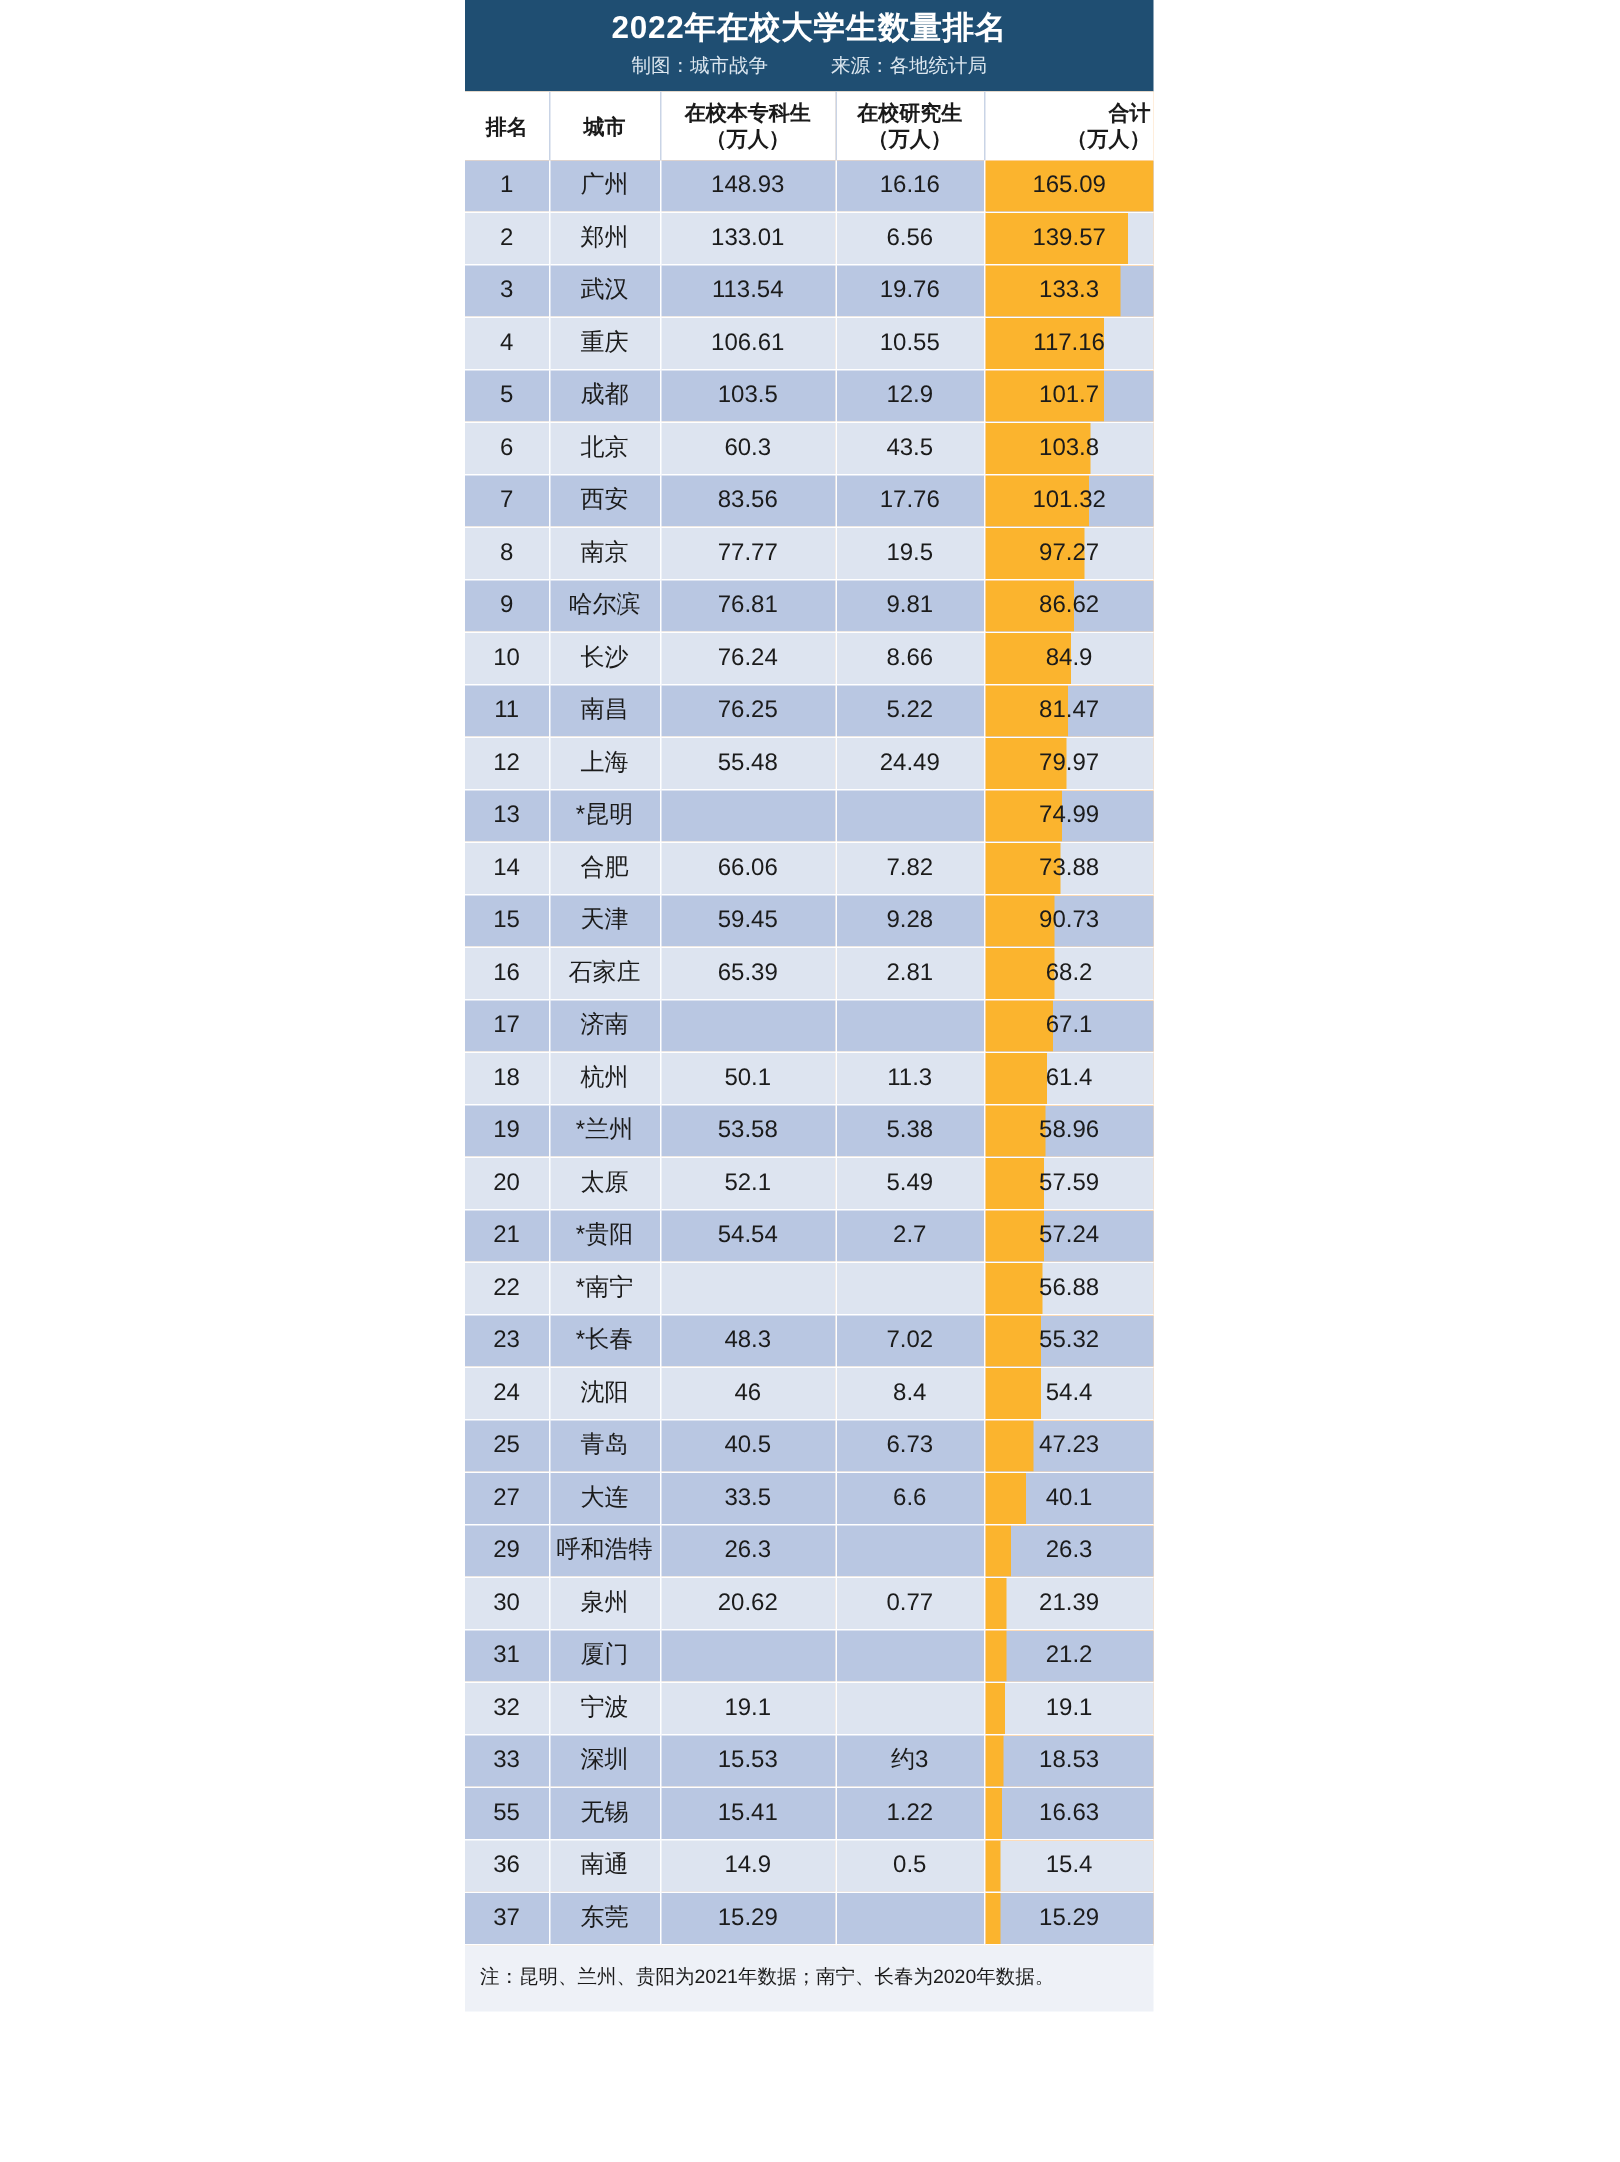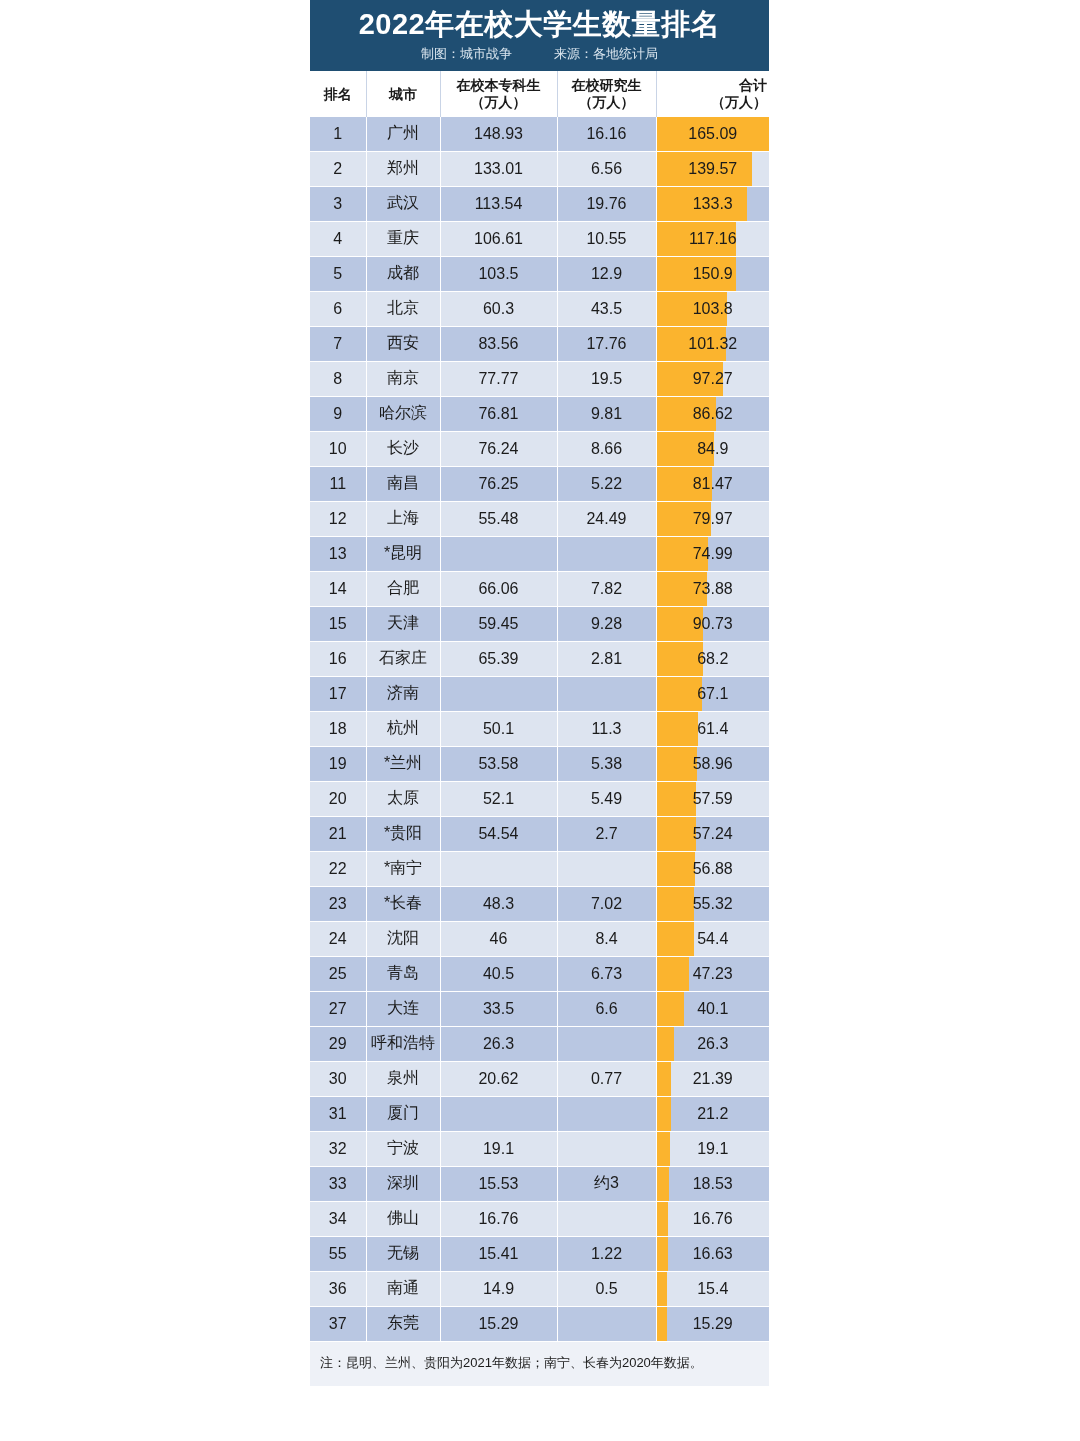--- a/index.html
+++ b/index.html
@@ -21,21 +21,21 @@
     width:459px;
   }
   
   .banner{
     background:#1f4e72;
     padding:6px 0 8px 0;
     text-align:center;
   }
   .banner-title{
     color:#ffffff;
-    font-size:29px;
+    font-size:21px;
     font-weight:bold;
     letter-spacing:0.5px;
     line-height:1.25;
     white-space:nowrap;
   }
   .banner-sub{
     margin-top:3px;
     display:flex;
     justify-content:center;
     gap:42px;
@@ -197,21 +197,21 @@
               <span class="total-val">117.16</span>
             </td>
           </tr>
           <tr class="odd">
             <td>5</td>
             <td>成都</td>
             <td>103.5</td>
             <td>12.9</td>
             <td class="total-cell">
               <div class="bar" style="background: rgb(251, 180, 46); width: 70.507%;"></div>
-              <span class="total-val">150.9</span>
+              <span class="total-val">101.7</span>
             </td>
           </tr>
           <tr class="even">
             <td>6</td>
             <td>北京</td>
             <td>60.3</td>
             <td>43.5</td>
             <td class="total-cell">
               <div class="bar" style="background: rgb(251, 180, 46); width: 62.8748%;"></div>
               <span class="total-val">103.8</span>
@@ -460,30 +460,20 @@
           <tr class="odd">
             <td>33</td>
             <td>深圳</td>
             <td>15.53</td>
             <td>约3</td>
             <td class="total-cell">
               <div class="bar" style="background: rgb(251, 180, 46); width: 11.2242%;"></div>
               <span class="total-val">18.53</span>
             </td>
           </tr>
-          <tr class="even">
-            <td>34</td>
-            <td>佛山</td>
-            <td>16.76</td>
-            <td></td>
-            <td class="total-cell">
-              <div class="bar" style="background: rgb(251, 180, 46); width: 10.152%;"></div>
-              <span class="total-val">16.76</span>
-            </td>
-          </tr>
           <tr class="odd">
             <td>55</td>
             <td>无锡</td>
             <td>15.41</td>
             <td>1.22</td>
             <td class="total-cell">
               <div class="bar" style="background: rgb(251, 180, 46); width: 10.0733%;"></div>
               <span class="total-val">16.63</span>
             </td>
           </tr>

